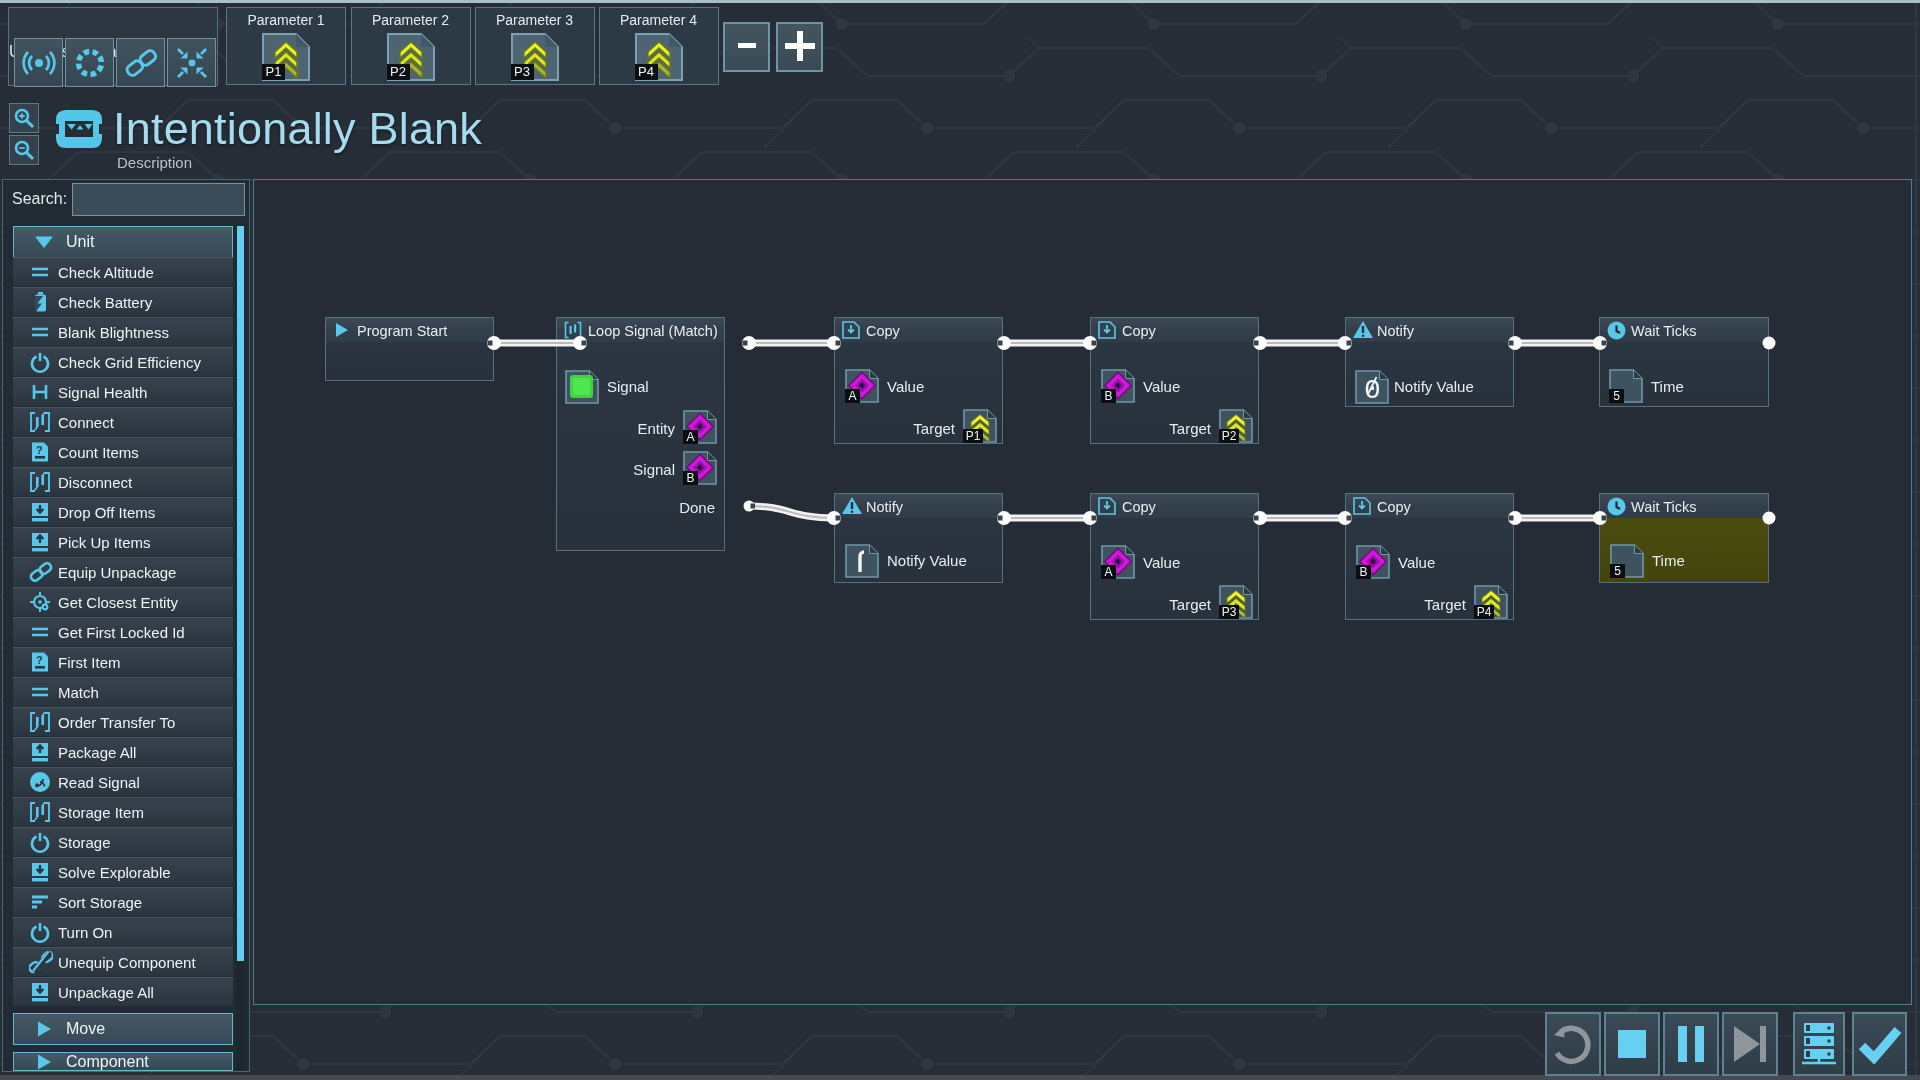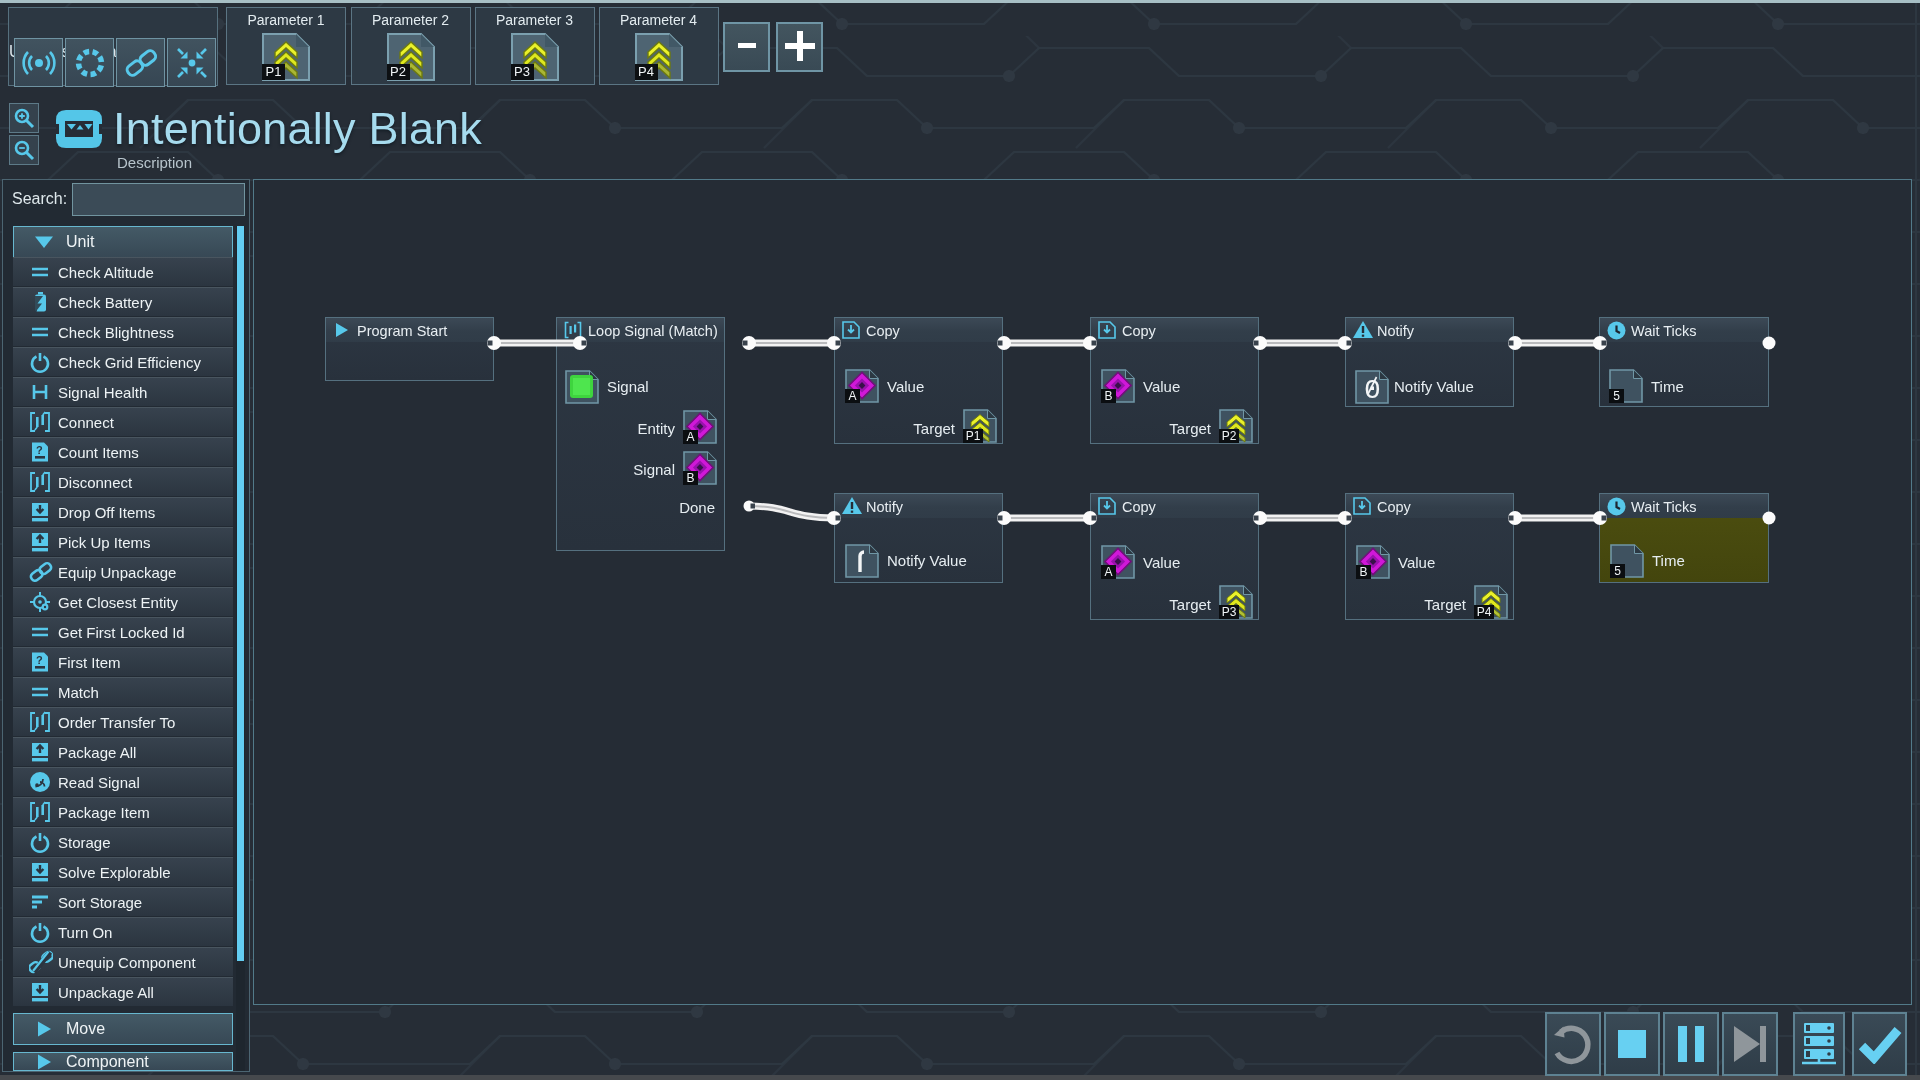--- a/index.html
+++ b/index.html
@@ -242,21 +242,21 @@
         <rect x="6" y="3.5" width="11" height="17" rx="2" fill="#57c8ea"></rect>
         <rect x="9" y="1" width="5" height="2.5" fill="#57c8ea"></rect>
         <path d="M14,5 L8.5,12.5 H13 L8,19 V20.5 H6 V5 Z" fill="#2b3540" opacity="0.85"></path>
       </svg>
       <span class="txt">Check Battery</span>
     </div>
     <div class="row" style="top:317px">
       <svg width="22" height="22" viewBox="0 0 22 22">
         <path d="M3,8 H19 M3,14 H19" stroke="#57c8ea" stroke-width="2.6" fill="none"></path>
       </svg>
-      <span class="txt">Check Blightness</span>
+      <span class="txt">Blank Blightness</span>
     </div>
     <div class="row" style="top:347px">
       <svg width="22" height="22" viewBox="0 0 22 22">
         <path d="M7.5,5.5 a8,8 0 1 0 7,0" stroke="#57c8ea" stroke-width="2.6" fill="none"></path>
         <path d="M11,2 V10" stroke="#57c8ea" stroke-width="2.6"></path>
       </svg>
       <span class="txt">Check Grid Efficiency</span>
     </div>
     <div class="row" style="top:377px">
       <svg width="22" height="22" viewBox="0 0 22 22">
@@ -378,21 +378,21 @@
     </div>
     <div class="row" style="top:797px">
       <svg width="22" height="22" viewBox="0 0 22 22">
         <g stroke="#57c8ea" stroke-width="1.8" fill="none">
           <path d="M6,2 H2 V20 H6 M16,2 H20 V20 H16"></path>
         </g>
         <rect x="7" y="6" width="2.6" height="10" fill="#57c8ea"></rect>
         <rect x="12.4" y="4" width="2.6" height="10" fill="#57c8ea"></rect>
         <path d="M8.3,16 l-2.5,3 M13.7,4 l2.5,-3" stroke="#57c8ea" stroke-width="1.6"></path>
       </svg>
-      <span class="txt">Package Item</span>
+      <span class="txt">Storage Item</span>
     </div>
     <div class="row" style="top:827px">
       <svg width="22" height="22" viewBox="0 0 22 22">
         <path d="M7.5,5.5 a8,8 0 1 0 7,0" stroke="#57c8ea" stroke-width="2.6" fill="none"></path>
         <path d="M11,2 V10" stroke="#57c8ea" stroke-width="2.6"></path>
       </svg>
       <span class="txt">Storage</span>
     </div>
     <div class="row" style="top:857px">
       <svg width="22" height="22" viewBox="0 0 22 22">

